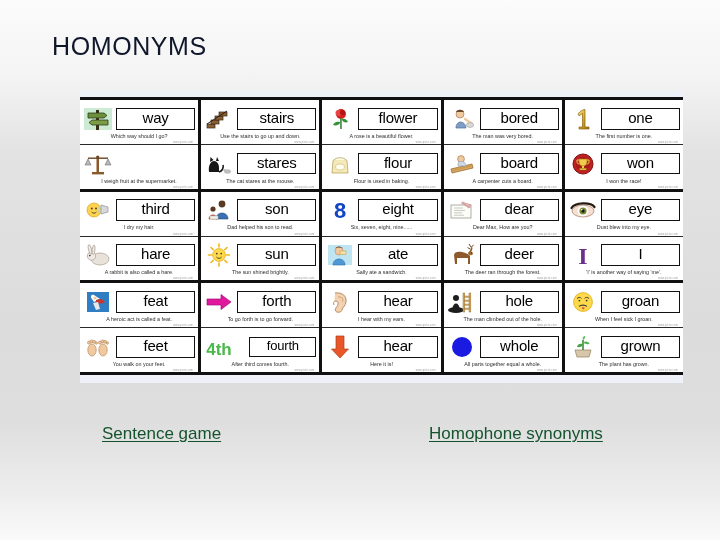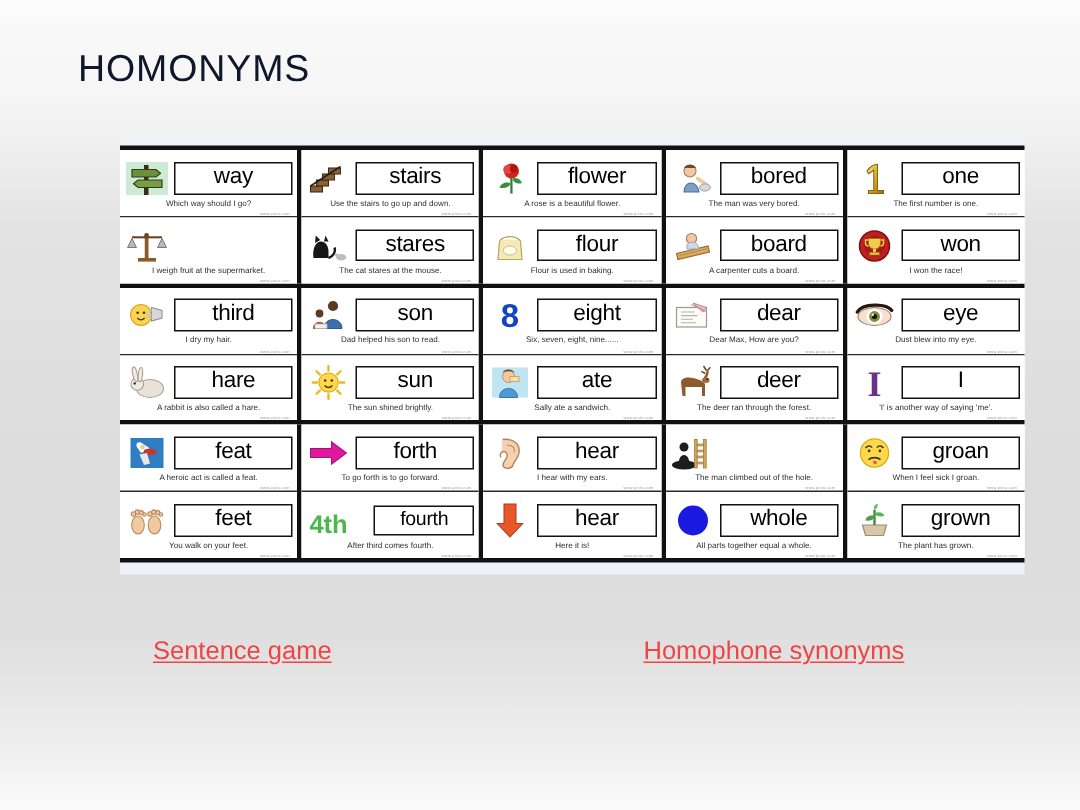--- a/index.html
+++ b/index.html
@@ -132,21 +132,21 @@
     bottom: 0px;
     font-size: 2.6px;
     color: #9a9a9a;
     letter-spacing: 0.2px;
   }
 
   
   .slide-link {
     position: absolute;
     font-size: 17px;
-    color: #ef4444;
+    color: #14532d;
     text-decoration: underline;
     text-underline-offset: 2px;
     font-family: "Liberation Sans", sans-serif;
     cursor: pointer;
     white-space: nowrap;
   }
   #link-sentence-game { left: 102px; top: 424px; }
   #link-homophone-synonyms { left: 429px; top: 424px; text-align: center; }
 </style>
 </head>
@@ -630,20 +630,21 @@
                   <g fill="#d4a861" stroke="#9a7430" stroke-width="0.4">
                     <rect x="16.6" y="6" width="4.6" height="1.3"></rect>
                     <rect x="16.6" y="10" width="4.6" height="1.3"></rect>
                     <rect x="16.6" y="14" width="4.6" height="1.3"></rect>
                     <rect x="16.6" y="18" width="4.6" height="1.3"></rect>
                   </g>
                   <circle cx="8" cy="8" r="3" fill="#1d1d1d"></circle>
                   <path d="M4.5 19 C4.5 11.5 11.5 11.5 11.5 19 z" fill="#1d1d1d"></path>
                 </svg>
             </div>
+            <div class="word-box">hole</div>
           </div>
           <div class="card-caption">The man climbed out of the hole.</div>
           <div class="card-credit">www.picto.com</div>
         </div>
         <div class="card">
           <div class="card-main">
             <div class="card-pic">
               <svg width="28" height="24" viewBox="0 0 28 24">
                   <circle cx="14" cy="12" r="10" fill="#1a1ae0"></circle>
                 </svg>

